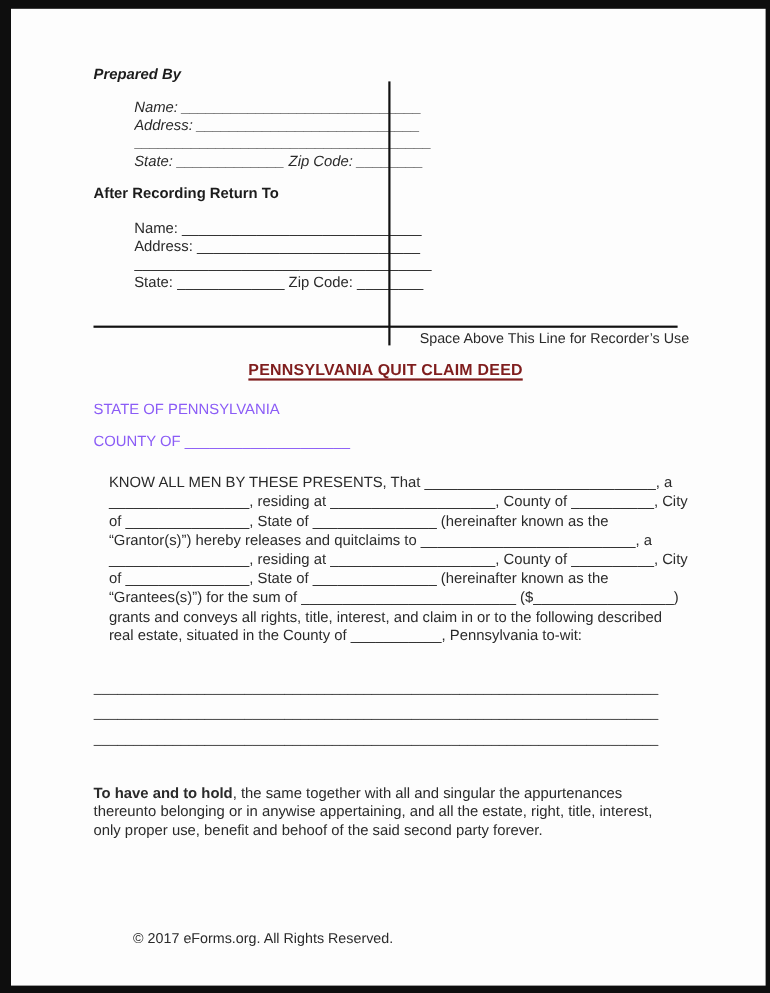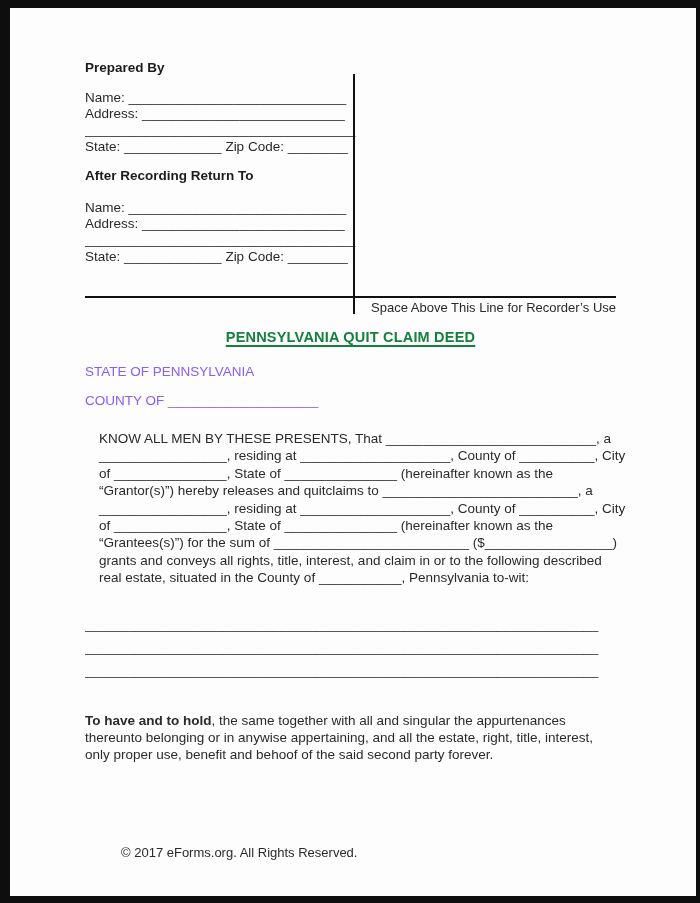--- a/index.html
+++ b/index.html
@@ -2,44 +2,44 @@
 <html><head>
 <meta charset="utf-8">
 <style>
   html,body{margin:0;padding:0;width:700px;height:903px;overflow:hidden;
     font-family:"Liberation Sans", sans-serif;background:#0e0e0e;}
   .frame{position:relative;width:700px;height:903px;background:#0e0e0e;}
   .page{position:absolute;left:10px;top:8px;width:686px;height:888px;
     background:#fdfdfd;color:#222;}
   .abs{position:absolute;}
   .block-heading{font-size:13.5px;font-weight:bold;color:#1c1c1c;}
-  .field-rows{margin-top:15px;width:272px;overflow:hidden;}
+  .field-rows{margin-top:15px;width:272px;overflow:hidden;margin-left:37px;}
   .field-row{font-size:13.5px;line-height:16.2px;white-space:nowrap;color:#2a2a2a;}
   .vline{width:2px;background:#111;}
   .hrule{height:2px;background:#111;}
   .recorder-note{font-size:13px;color:#2a2a2a;text-align:right;white-space:nowrap;}
-  .doc-title{font-size:14.5px;font-weight:bold;color:#15803d;text-align:center;
+  .doc-title{font-size:14.5px;font-weight:bold;color:#7f1d1d;text-align:center;
     text-decoration:underline;text-decoration-thickness:1.5px;text-underline-offset:3px;
     letter-spacing:.2px;}
   .caps-line{font-size:13.5px;color:#8b5cf6;white-space:nowrap;}
   .para{width:531px;font-size:13.5px;color:#2a2a2a;}
   .para .pline{line-height:17.4px;white-space:nowrap;}
   .blank-row{width:531px;font-size:13px;line-height:17px;white-space:nowrap;
     overflow:hidden;color:#333;}
   .tohold .pline{line-height:17.2px;white-space:nowrap;}
   .bold-lead{font-weight:bold;}
   .footer-text{font-size:13px;color:#2a2a2a;white-space:nowrap;margin-left:36px;}
 </style>
 </head>
 <body>
 
 <div class="frame">
   <div class="page">
 
-    <div class="abs" style="left:75px;top:52px;">
+    <div class="abs" style="left:75px;top:52px;font-style:italic;">
       <div class="block-heading">Prepared By</div>
       <div class="field-rows">
         <div class="field-row">Name: _____________________________</div>
         <div class="field-row">Address: ___________________________</div>
         <div class="field-row">____________________________________</div>
         <div class="field-row">State: _____________   Zip Code: ________</div>
       </div>
     </div>
 
     <div class="abs" style="left:75px;top:160px;">
@@ -49,21 +49,21 @@
         <div class="field-row">Address: ___________________________</div>
         <div class="field-row">____________________________________</div>
         <div class="field-row">State: _____________   Zip Code: ________</div>
       </div>
     </div>
 
     <div class="abs vline" style="left:343px;top:66px;height:240px;"></div>
 
     <div class="abs hrule" style="left:75px;top:288px;width:531px;"></div>
 
-    <div class="abs recorder-note" style="left:346px;top:292px;width:260px;">Space Above This Line for Recorder’s Use</div>
+    <div class="abs recorder-note" style="left:364px;top:292px;width:260px;text-align:center;">Space Above This Line for Recorder’s Use</div>
 
     <div class="abs doc-title" style="left:75px;top:321px;width:531px;">PENNSYLVANIA QUIT CLAIM DEED</div>
 
     <div class="abs caps-line" style="left:75px;top:356px;">STATE OF PENNSYLVANIA</div>
     <div class="abs caps-line" style="left:75px;top:385px;">COUNTY OF ____________________</div>
 
     <div class="abs para" style="left:75px;top:422px;margin-left:14px;">
       <div class="pline">KNOW ALL MEN BY THESE PRESENTS, That ____________________________, a</div>
       <div class="pline">_________________, residing at ____________________, County of __________, City</div>
       <div class="pline">of _______________, State of _______________ (hereinafter known as the</div>

